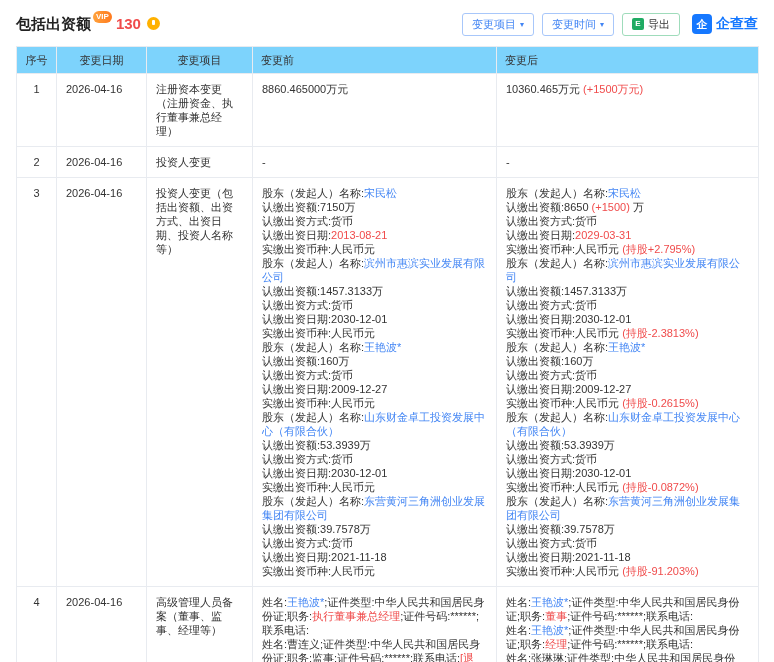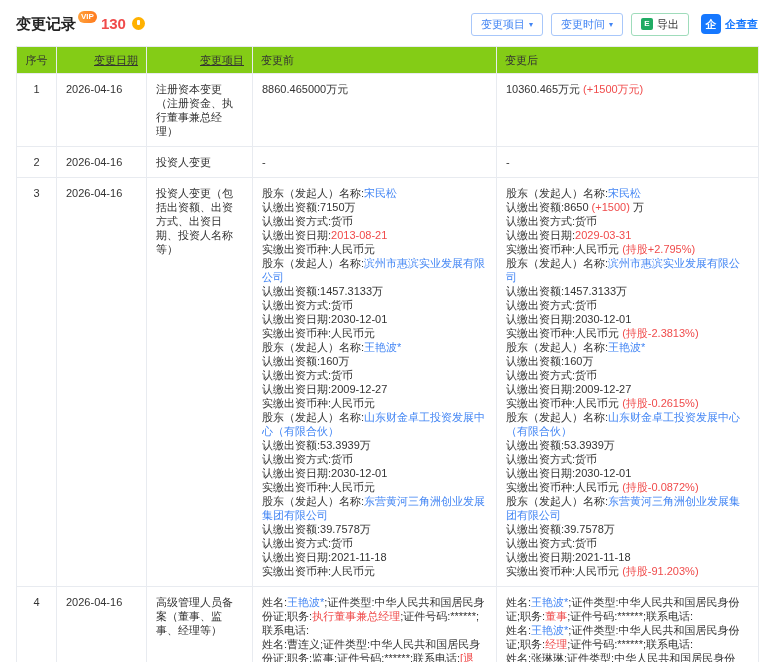--- a/index.html
+++ b/index.html
@@ -40,44 +40,44 @@
   .exp-icon {
     width:12px; height:12px; background:#1fab63; border-radius:2px;
     color:#fff; font-size:8px; line-height:12px; text-align:center;
     display:inline-block; font-weight:bold;
   }
   .brand { display:flex; align-items:center; gap:4px; margin-left:4px; }
   .logo-icon {
     width:20px; height:20px; background:#1678ff; border-radius:4px;
     color:#fff; font-size:11px; line-height:20px; text-align:center; font-weight:bold;
   }
-  .brand-text { color:#1678ff; font-size:11px; font-weight:bold; }
+  .brand-text { color:#1678ff; font-size:14px; font-weight:bold; }
 
   
   table { width:742px; border-collapse:collapse; table-layout:fixed; }
   th,td { border:1px solid #e8ebf0; font-size:11px; vertical-align:top; }
   thead th {
-    background:#84cc16; color:#333; font-weight:400; padding:6px 8px; line-height:14px;
+    background:#7dd3fc; color:#333; font-weight:400; padding:6px 8px; line-height:14px;
   }
   td { padding:8px 9px; line-height:14px; color:#333; }
   th.c0, td.no { text-align:center; }
-  th.c1, th.c2 { text-align:right;text-decoration:underline; }
+  th.c1, th.c2 { text-align:center; }
   th.c3, th.c4 { text-align:left; }
   td.date { text-align:left; }
   .line { line-height:14px; word-break:break-all; }
   .link { color:#4285f4; cursor:pointer; }
   .red { color:#f04b4b; }
 </style>
 </head>
 <body>
 
 <div class="page">
   <div class="topbar">
     <div class="topbar-left">
-      <span class="title">变更记录</span>
+      <span class="title">包括出资额</span>
       <span class="vip-badge">VIP</span>
       <span class="count">130</span>
       <span class="tip-icon"></span>
     </div>
     <div class="topbar-right">
       <button class="btn">
         <span>变更项目</span>
         <span class="caret">▾</span>
       </button>
       <button class="btn">

